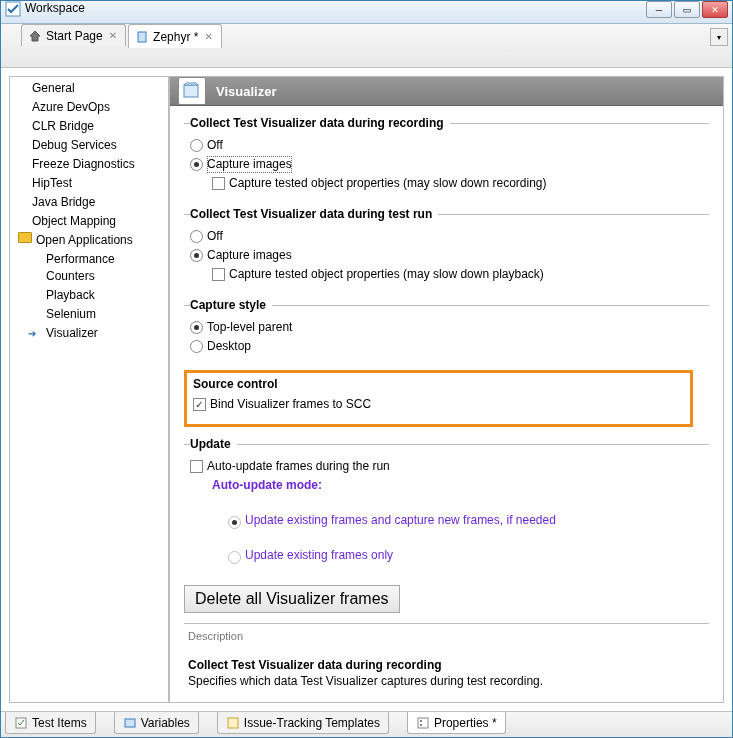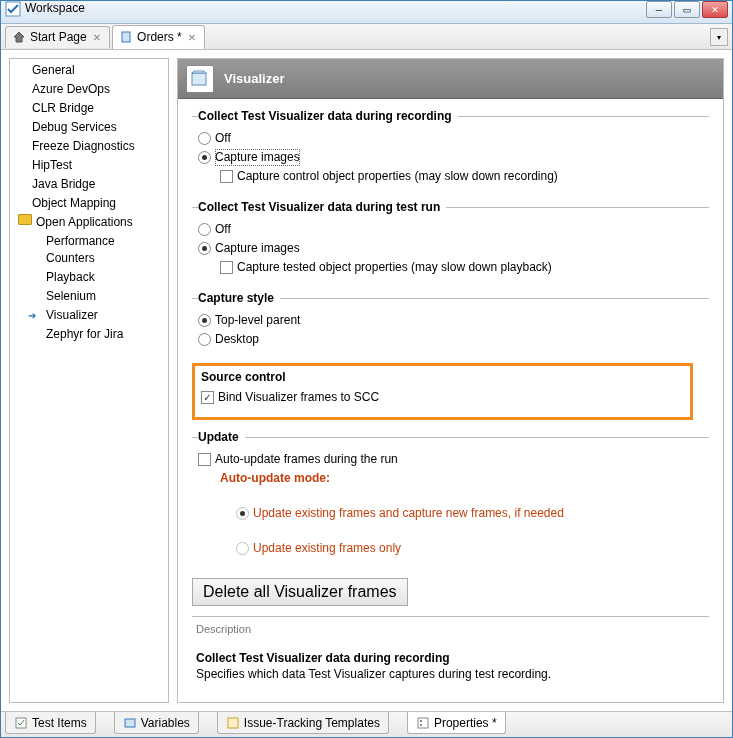--- a/index.html
+++ b/index.html
@@ -4,47 +4,47 @@
 <style>
 * { box-sizing: border-box; margin: 0; padding: 0; }
 body { font-family: "Segoe UI", Tahoma, sans-serif; font-size: 12px; background: #fff; color: #000; }
 .window { width: 733px; height: 738px; border: 1px solid #3c7fb1; background: #fff; display: flex; flex-direction: column; }
 .titlebar { height: 23px; background: linear-gradient(#f2f6fb,#d7e6f4); display: flex; align-items: flex-start; padding: 0 4px; border-bottom: 1px solid #a0b8cc; }
 .titlebar-icon { width: 16px; height: 16px; margin-right: 4px; }
 .titlebar-title { flex: 1; font-size: 12px; }
 .win-btns { display: flex; gap: 2px; }
 .win-btn { width: 26px; height: 17px; border: 1px solid #8a9aa8; border-radius: 2px; background: linear-gradient(#fafcfe,#d8e6f2); display: flex; align-items: center; justify-content: center; font-size: 9px; }
 .win-btn.close { background: linear-gradient(#f5a4a4,#d94c4c); border-color: #a63b3b; color: #fff; }
-.tabstrip { height: 26px; background: linear-gradient(#f7f7f7,#e8e8e8); border-bottom: 1px solid #c0c0c0; display: flex; align-items: center; padding-left: 4px; position: relative; }
+.tabstrip { height: 44px; background: linear-gradient(#f7f7f7,#e8e8e8); border-bottom: 1px solid #c0c0c0; display: flex; align-items: flex-start; padding-left: 20px; position: relative; }
 .tab { height: 22px; padding: 0 6px; border: 1px solid #b0b0b0; border-bottom: none; margin-right: 2px; background: #f2f2f2; display: flex; align-items: center; gap: 4px; border-radius: 3px 3px 0 0; font-size: 12px; }
 .tab.active { background: #fff; height: 24px; }
 .tab-x { color: #888; font-size: 10px; padding: 0 2px; cursor: pointer; }
 .tab-drop { position: absolute; right: 4px; top: 4px; width: 18px; height: 18px; border: 1px solid #b0b0b0; background: #f0f0f0; display: flex; align-items: center; justify-content: center; font-size: 8px; }
-.content { flex: 1; display: flex; padding: 8px; gap: 8px; overflow: hidden; }
+.content { flex: 1; display: flex; padding: 8px; overflow: hidden; }
 .sidebar { width: 160px; border: 1px solid #bcbcbc; background: #fff; padding: 2px 0; overflow: auto; }
 .side-item { padding: 1px 4px 1px 22px; position: relative; cursor: pointer; line-height: 17px; }
 .side-item.indent { padding-left: 36px; }
 .side-item.open-apps { padding-left: 8px; display: flex; gap: 4px; }
 .side-item.selected { background: #fff; }
 .side-arrow { color: #2a6fb5; position: absolute; left: 18px; font-size: 10px; }
 .folder-ico { width: 14px; height: 11px; background: #f1c232; border: 1px solid #b8901f; border-radius: 1px; display: inline-block; }
 .main { flex: 1; border: 1px solid #bcbcbc; background: #fff; display: flex; flex-direction: column; overflow: auto; }
 .header { height: 40px; background: linear-gradient(#9a9a9a,#7d7d7d); display: flex; align-items: center; padding: 0 8px; gap: 10px; color: #fff; font-weight: bold; font-size: 13px; border-bottom: 1px solid #666; }
 .header-ico { width: 28px; height: 28px; background: #fff; border: 1px solid #888; border-radius: 2px; display: flex; align-items: center; justify-content: center; }
 .settings { padding: 10px 14px 14px 14px; }
 fieldset { border: none; border-top: 1px solid #bcbcbc; padding: 6px 0 8px 6px; margin-bottom: 6px; }
 legend { font-weight: bold; padding-right: 6px; }
 .row { display: flex; align-items: center; gap: 4px; padding: 1px 0; line-height: 17px; }
 .row.indent { padding-left: 22px; }
 .row.indent2 { padding-left: 38px; margin-top: 16px; }
 .radio, .check { width: 13px; height: 13px; border: 1px solid #888; background: #fff; display: inline-flex; align-items: center; justify-content: center; flex-shrink: 0; }
 .radio { border-radius: 50%; }
 .radio.checked::after { content: ""; width: 5px; height: 5px; background: #333; border-radius: 50%; }
 .check.checked::after { content: "✓"; font-size: 10px; line-height: 10px; color: #333; }
-.disabled { color: #c2410c; }
+.disabled { color: #6d28d9; align-items: flex-end; }
 .disabled .radio, .disabled .check { border-color: #c0c0c0; }
 .dotted-focus { outline: 1px dotted #666; outline-offset: -1px; }
 .highlight-box { border: 3px solid #f28c1c; padding: 4px 6px 10px 6px; margin: 4px 16px 10px 0; }
 .btn { padding: 4px 10px; border: 1px solid #a8a8a8; background: linear-gradient(#f8f8f8,#e4e4e4); cursor: pointer; font-size: 16px; }
 .desc-box { border-top: 1px solid #bcbcbc; margin-top: 10px; padding: 6px 4px 0 4px; }
 .desc-title { color: #777; font-size: 11px; margin-bottom: 16px; }
 .desc-head { font-weight: bold; margin-bottom: 2px; }
 .bottom-tabs { height: 26px; background: linear-gradient(#f7f7f7,#e8e8e8); border-top: 1px solid #c0c0c0; display: flex; align-items: flex-start; padding: 0 4px; gap: 16px; }
 .btab { height: 22px; padding: 0 8px; border: 1px solid #b0b0b0; background: #f2f2f2; display: flex; align-items: center; gap: 4px; font-size: 12px; border-radius: 0 0 3px 3px; border-top: none; margin-right: 2px; }
 .btab.active { background: #fff; }
@@ -78,21 +78,21 @@
       </span>
       <span>Start Page</span>
       <span class="tab-x">✕</span>
     </div>
     <div class="tab active">
       <span class="ico">
         <svg width="12" height="12">
             <rect x="2" y="1" width="8" height="10" fill="#cfe3f5" stroke="#3a7bbf"></rect>
           </svg>
       </span>
-      <span>Orders *</span>
+      <span>Zephyr *</span>
       <span class="tab-x">✕</span>
     </div>
     <div class="tab-drop">▾</div>
   </div>
 
   <div class="content">
     <div class="sidebar">
       <div class="side-item">General</div>
       <div class="side-item">Azure DevOps</div>
       <div class="side-item">CLR Bridge</div>
@@ -105,21 +105,20 @@
         <span class="folder-ico"></span>
         <span>Open Applications</span>
       </div>
       <div class="side-item indent">Performance Counters</div>
       <div class="side-item indent">Playback</div>
       <div class="side-item indent">Selenium</div>
       <div class="side-item indent selected">
         <span class="side-arrow">➔</span>
         <span>Visualizer</span>
       </div>
-      <div class="side-item indent">Zephyr for Jira</div>
     </div>
 
     <div class="main">
       <div class="header">
         <span class="header-ico">
           <svg width="20" height="20">
               <rect x="2" y="4" width="14" height="12" fill="#dbeaf7" stroke="#5a8fbf"></rect>
               <path d="M4 2 L14 2 L16 4 L2 4 Z" fill="#eef5fb" stroke="#5a8fbf"></path>
             </svg>
         </span>
@@ -132,21 +131,21 @@
           <div class="row">
             <span class="radio"></span>
             <span>Off</span>
           </div>
           <div class="row">
             <span class="radio checked"></span>
             <span class="dotted-focus">Capture images</span>
           </div>
           <div class="row indent">
             <span class="check"></span>
-            <span>Capture control object properties (may slow down recording)</span>
+            <span>Capture tested object properties (may slow down recording)</span>
           </div>
         </fieldset>
 
         <fieldset>
           <legend>Collect Test Visualizer data during test run</legend>
           <div class="row">
             <span class="radio"></span>
             <span>Off</span>
           </div>
           <div class="row">

